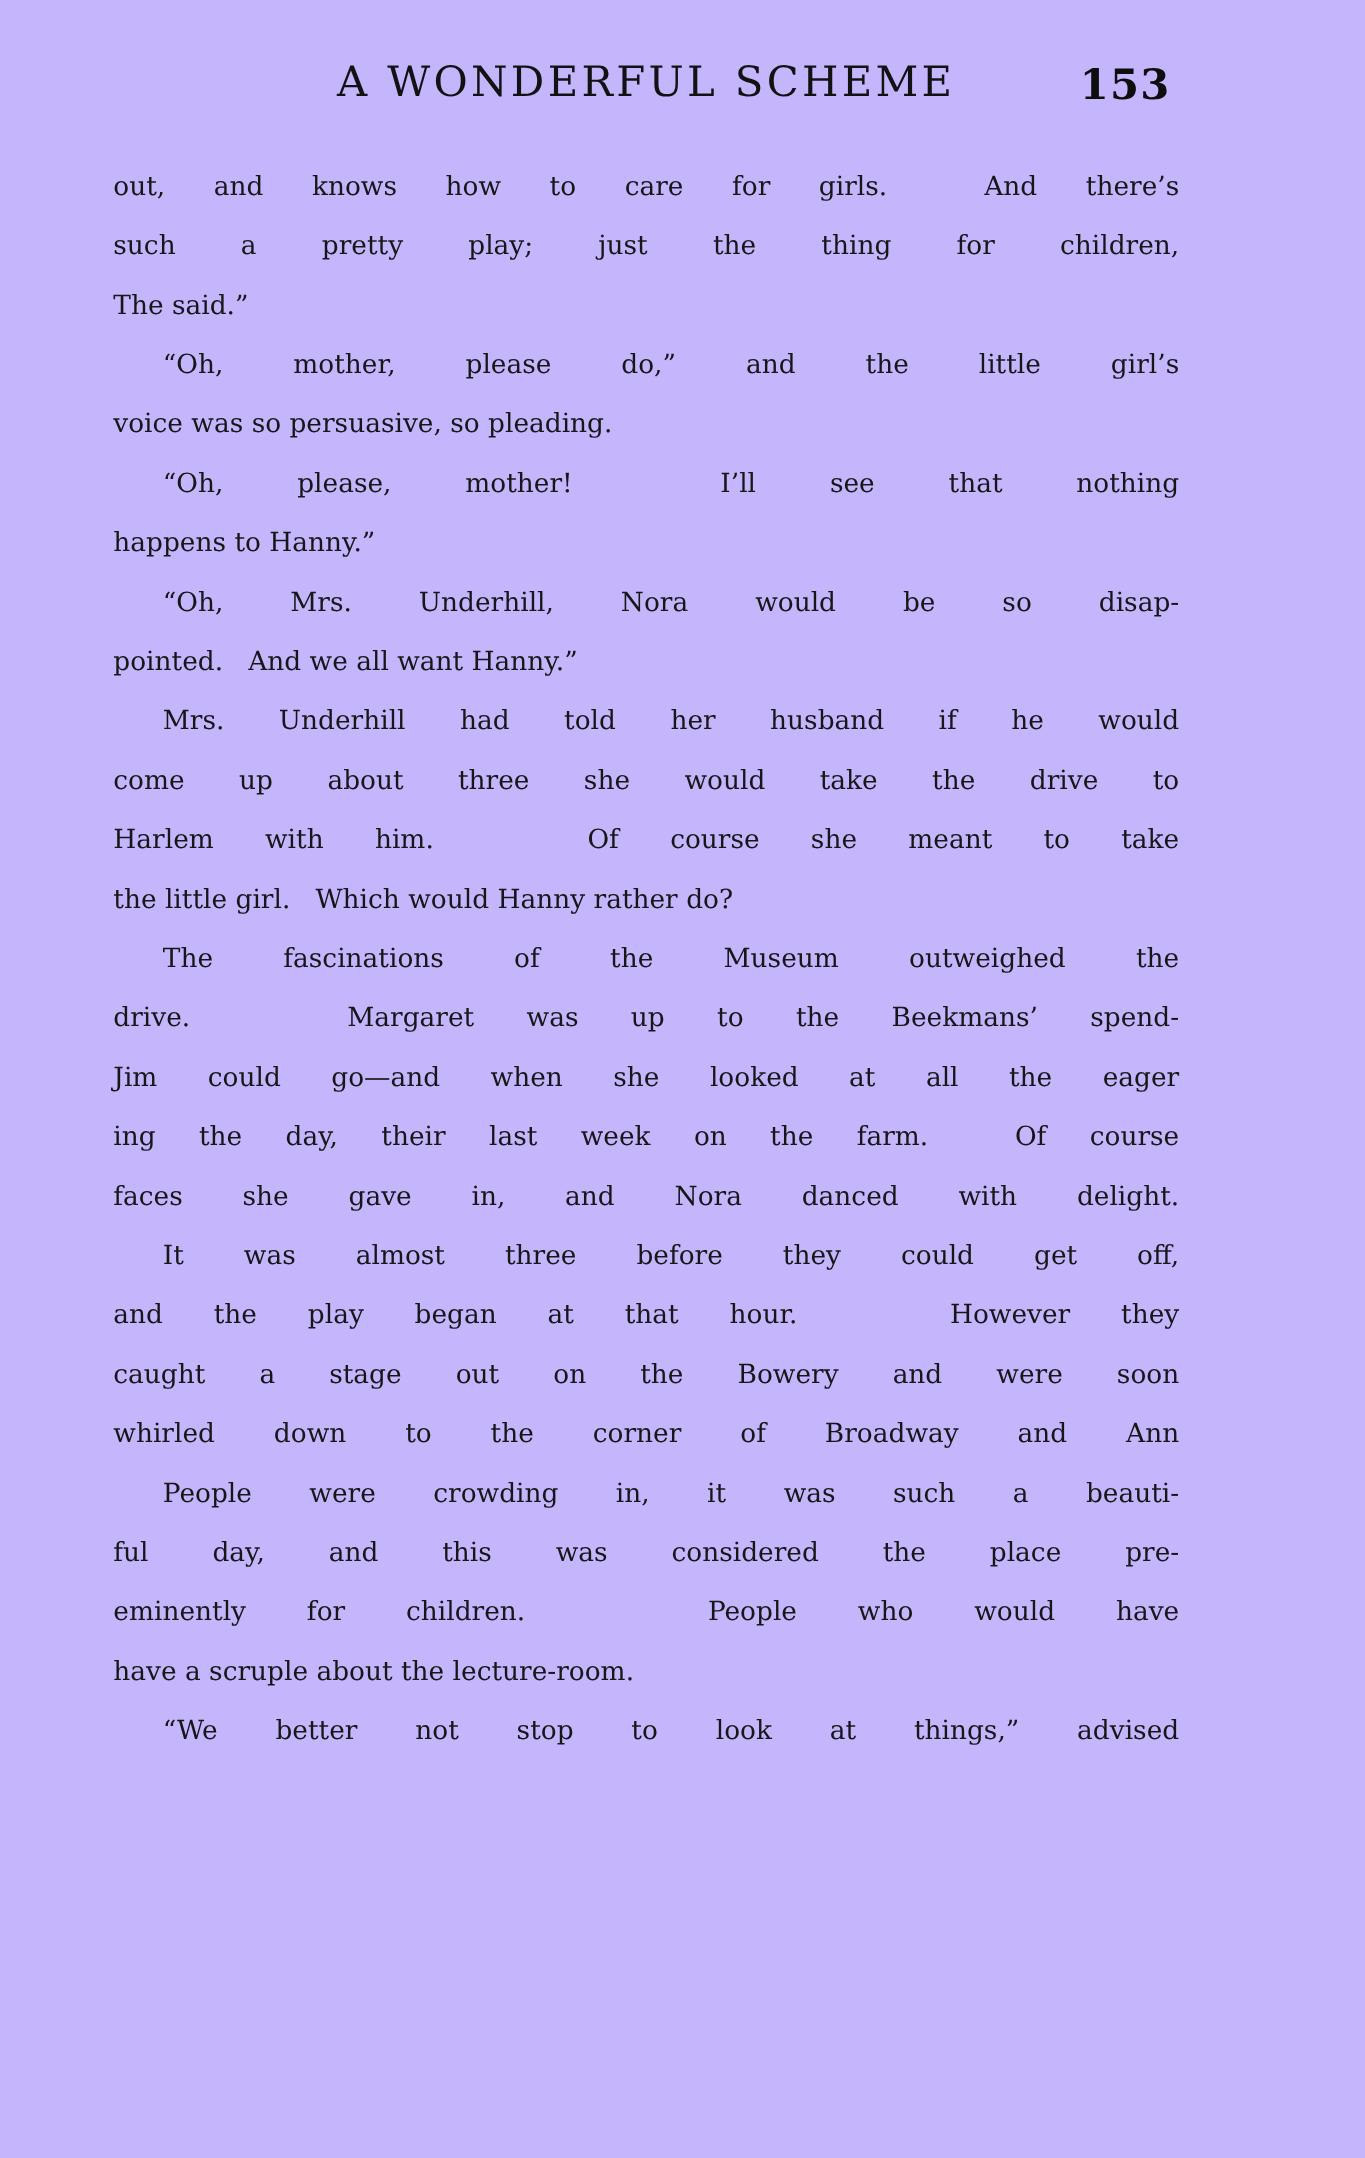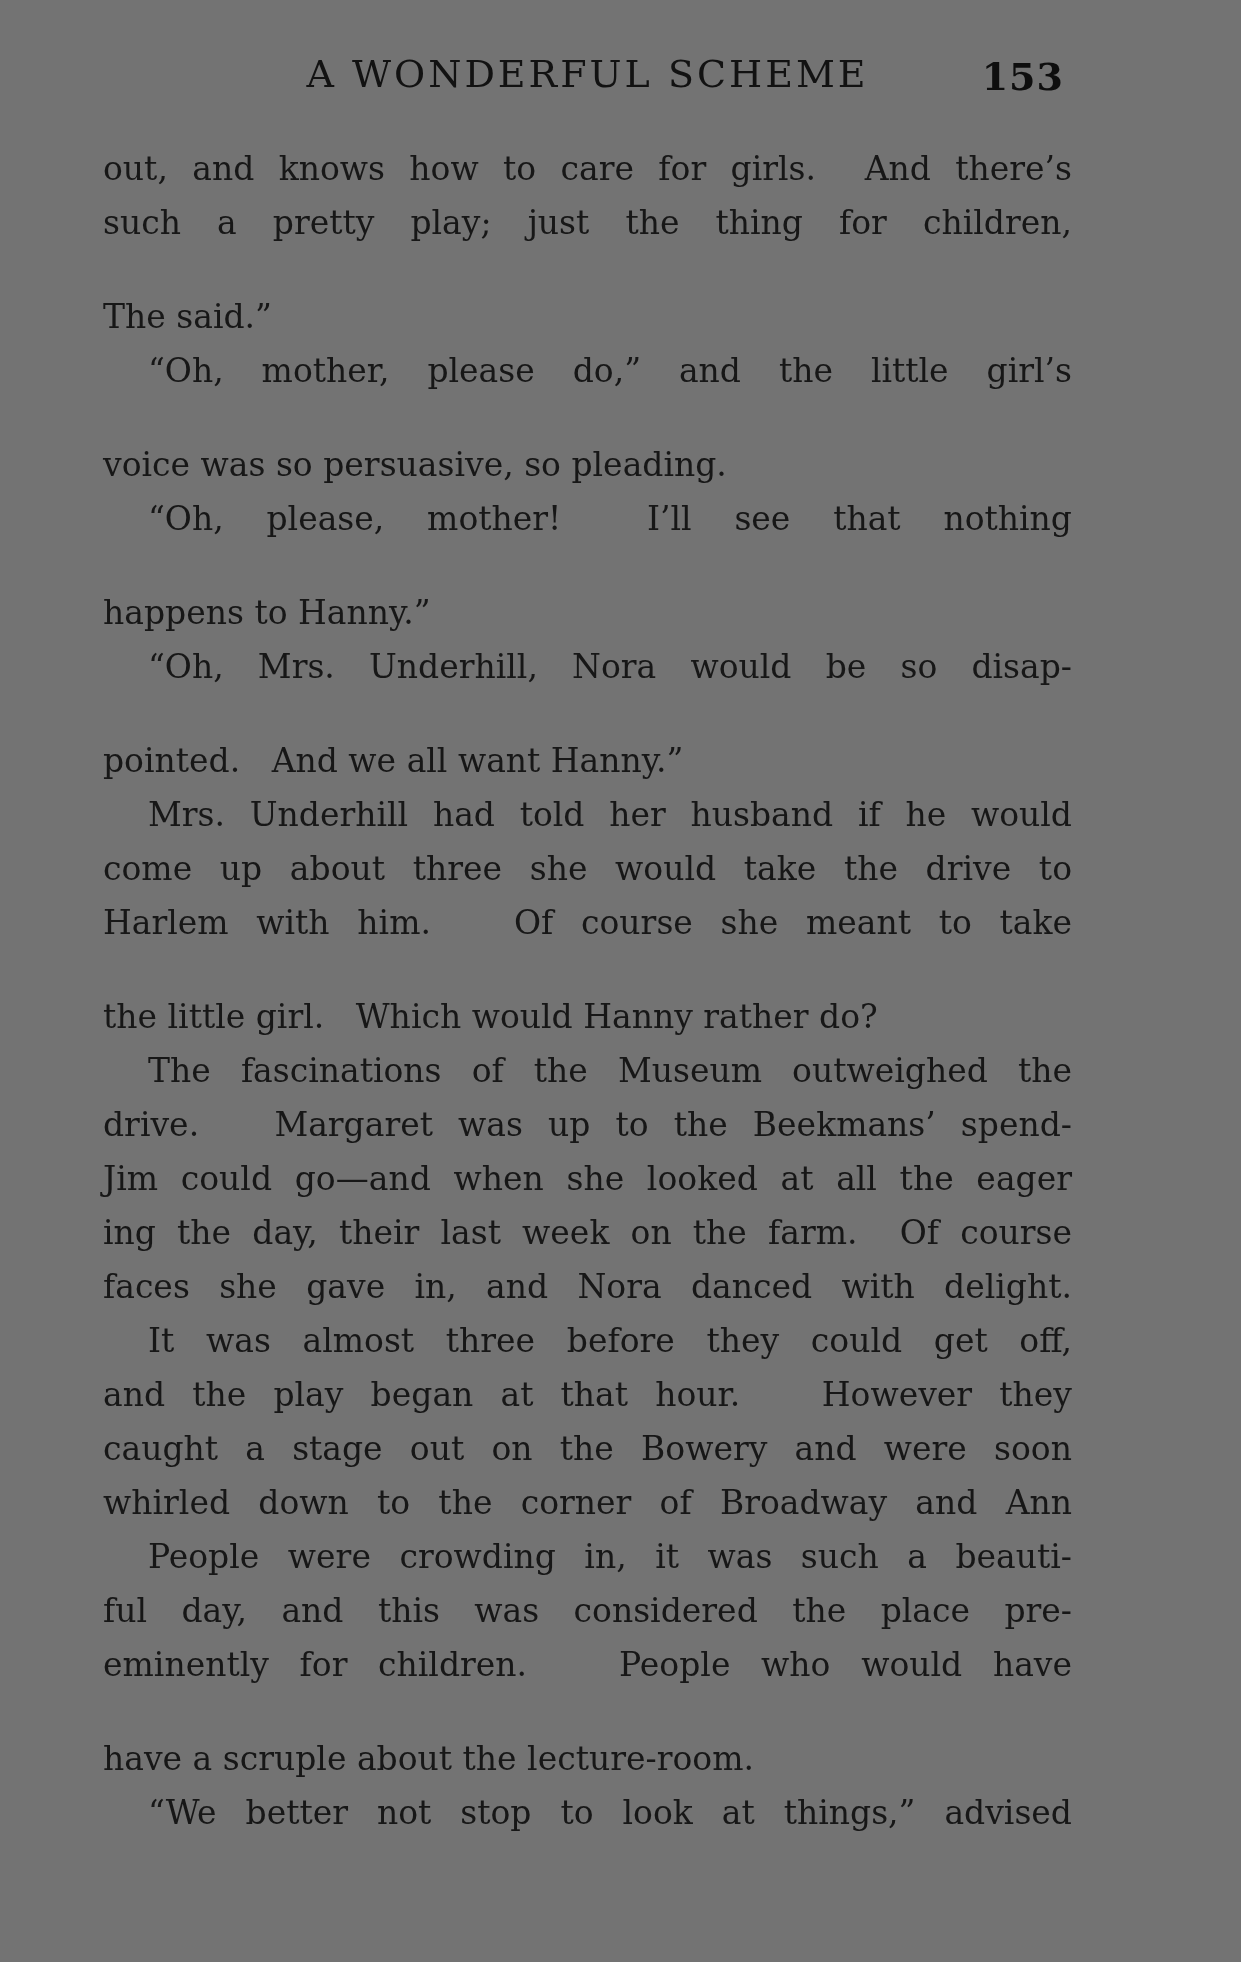--- a/index.html
+++ b/index.html
@@ -4,21 +4,21 @@
 <style>
   html, body {
     margin: 0;
     padding: 0;
     background: #ffffff;
   }
   .page {
     position: relative;
     width: 1241px;
     height: 1962px;
-    background: #737373;
+    background: #c4b5fd;
     overflow: hidden;
     font-family: "DejaVu Serif", "Liberation Serif", serif;
     color: #161616;
   }
   .running-head {
     position: absolute;
     top: 52px;
     left: 103px;
     width: 969px;
     height: 44px;
@@ -43,32 +43,31 @@
     color: #0e0e0e;
     margin-left: 30px;
   }
   .page-body {
     position: absolute;
     top: 142px;
     left: 103px;
     width: 969px;
   }
   .text-line {
-    font-size: 33px;
+    font-size: 24px;
     line-height: 54px;
     white-space: pre-wrap;
     text-align: justify;
     text-align-last: justify;
     text-justify: inter-word;
     color: #171717;
   }
   .text-line.no-justify {
     text-align: left;
     text-align-last: left;
-    margin-top: 40px;
   }
   .text-line.indent {
     text-indent: 45px;
   }
 </style>
 </head>
 <body>
 
 <div class="page">
   <div class="running-head">

